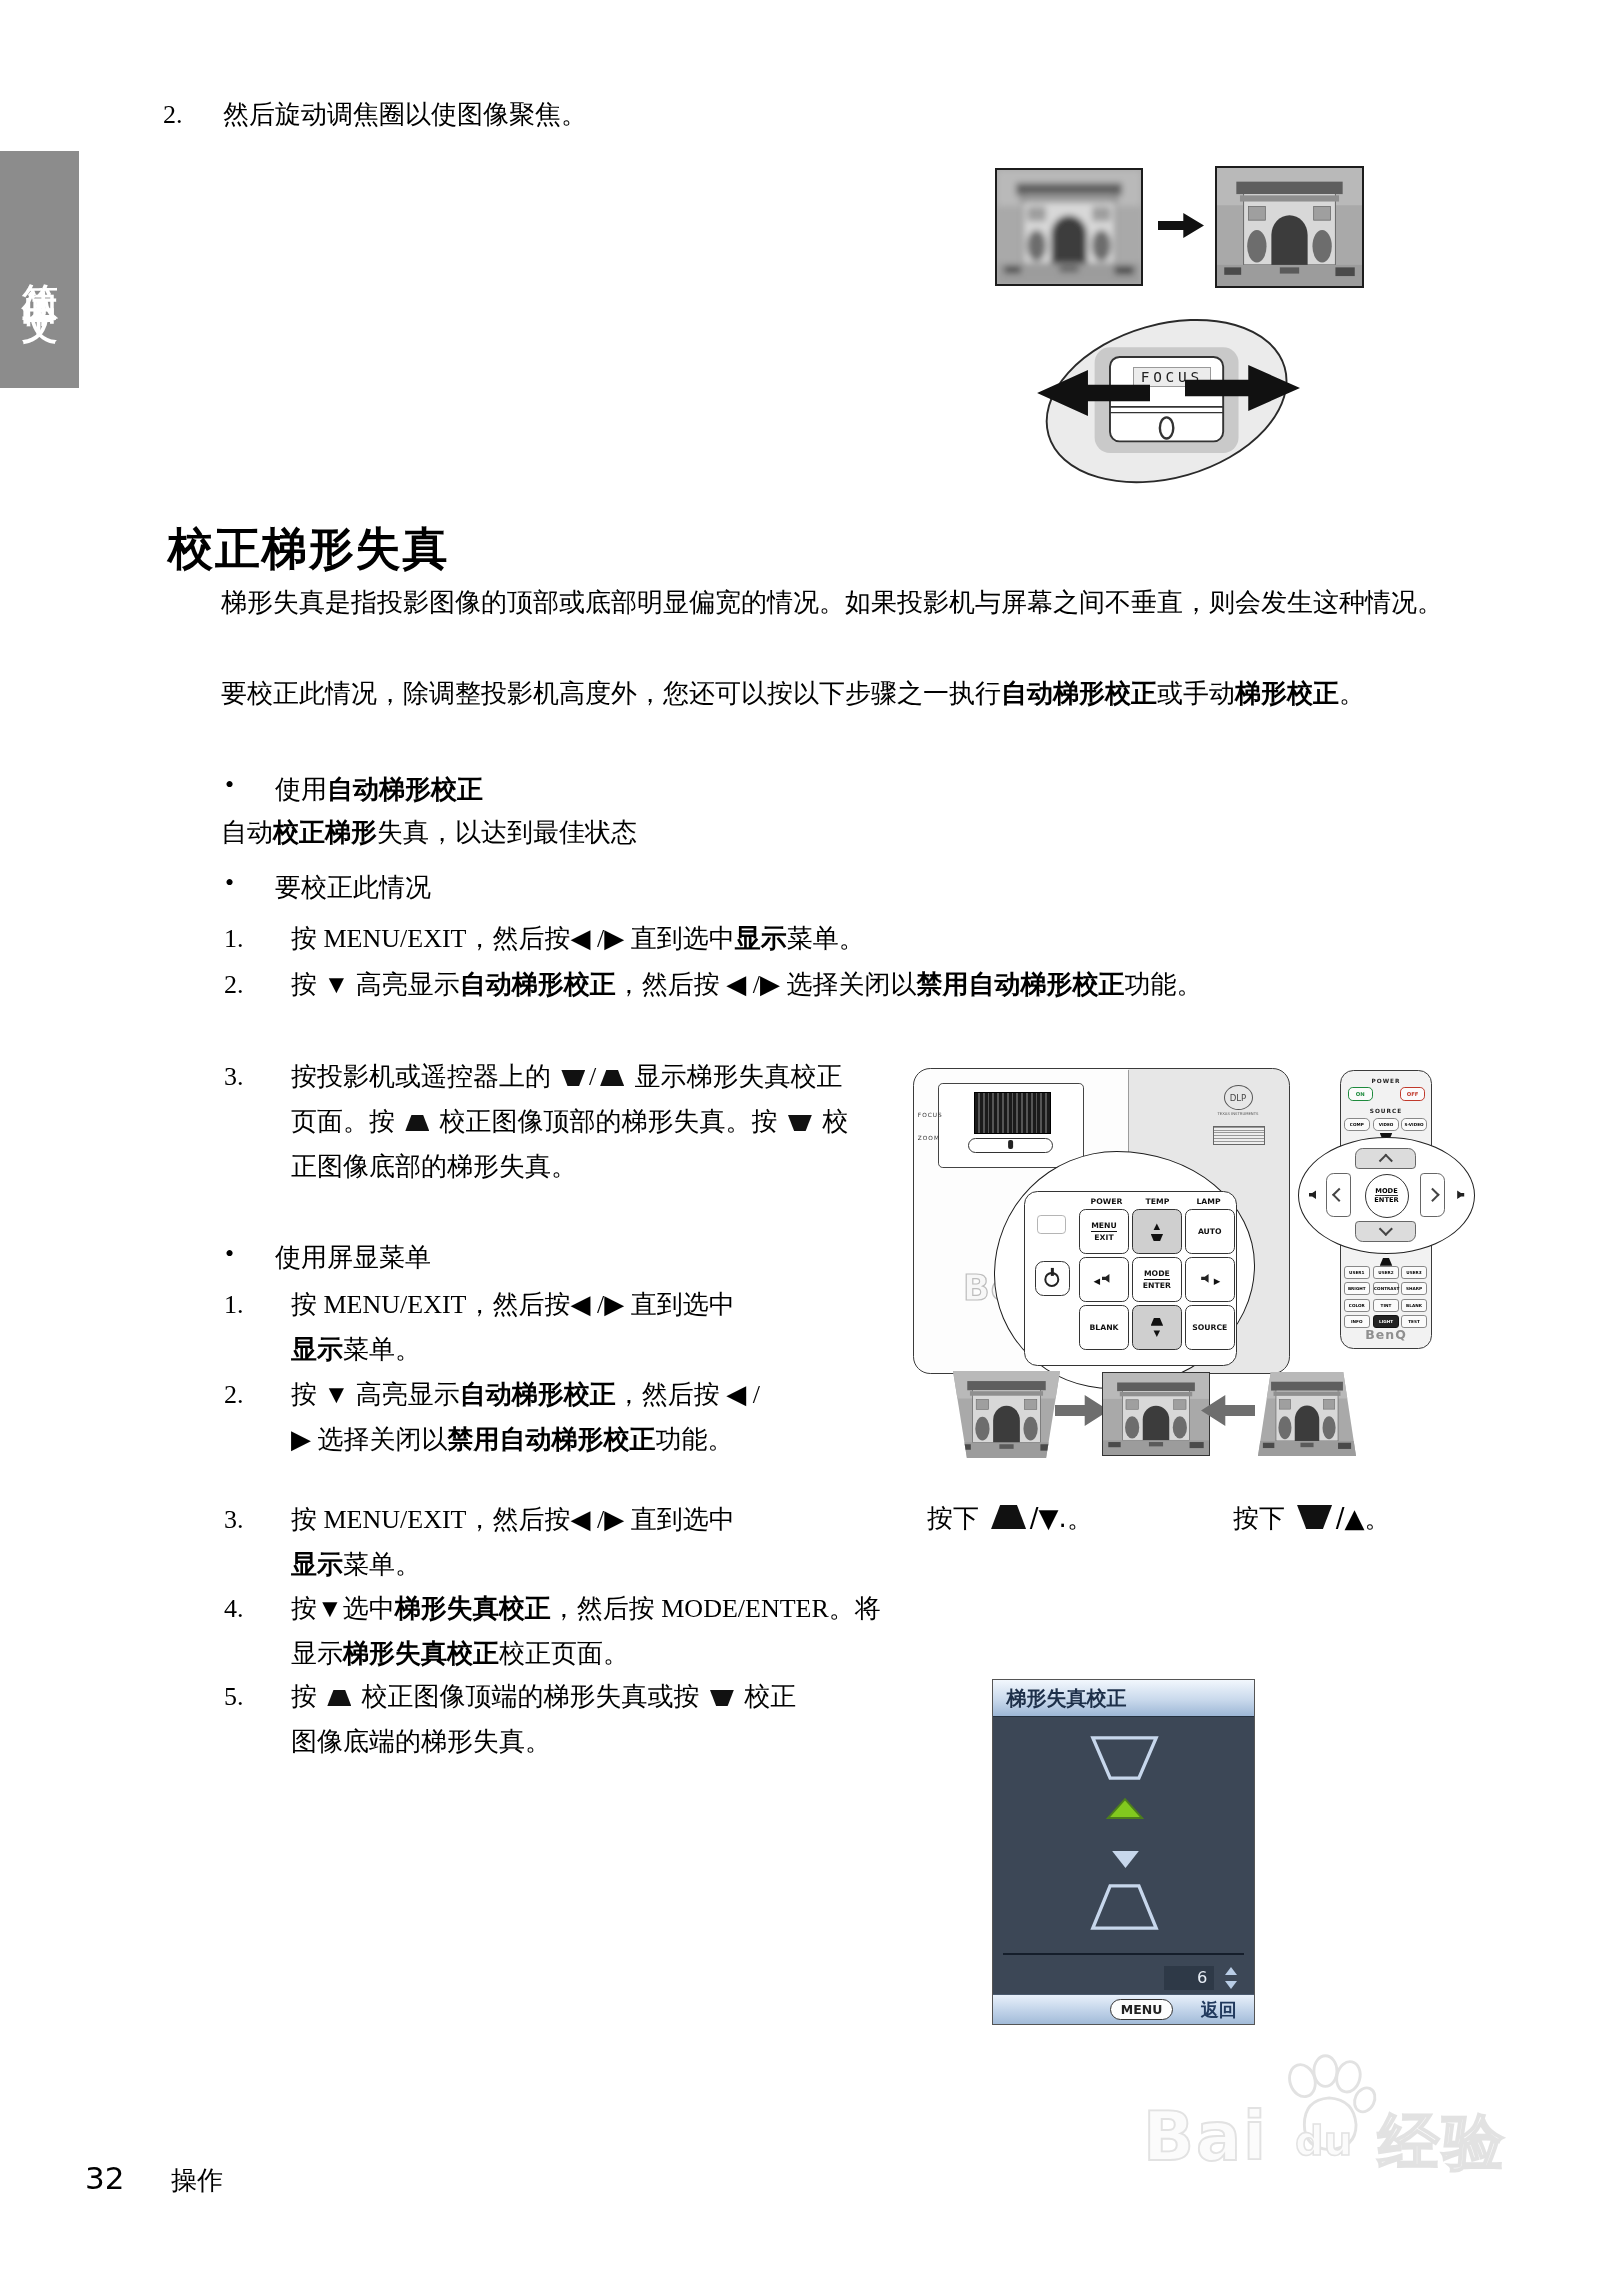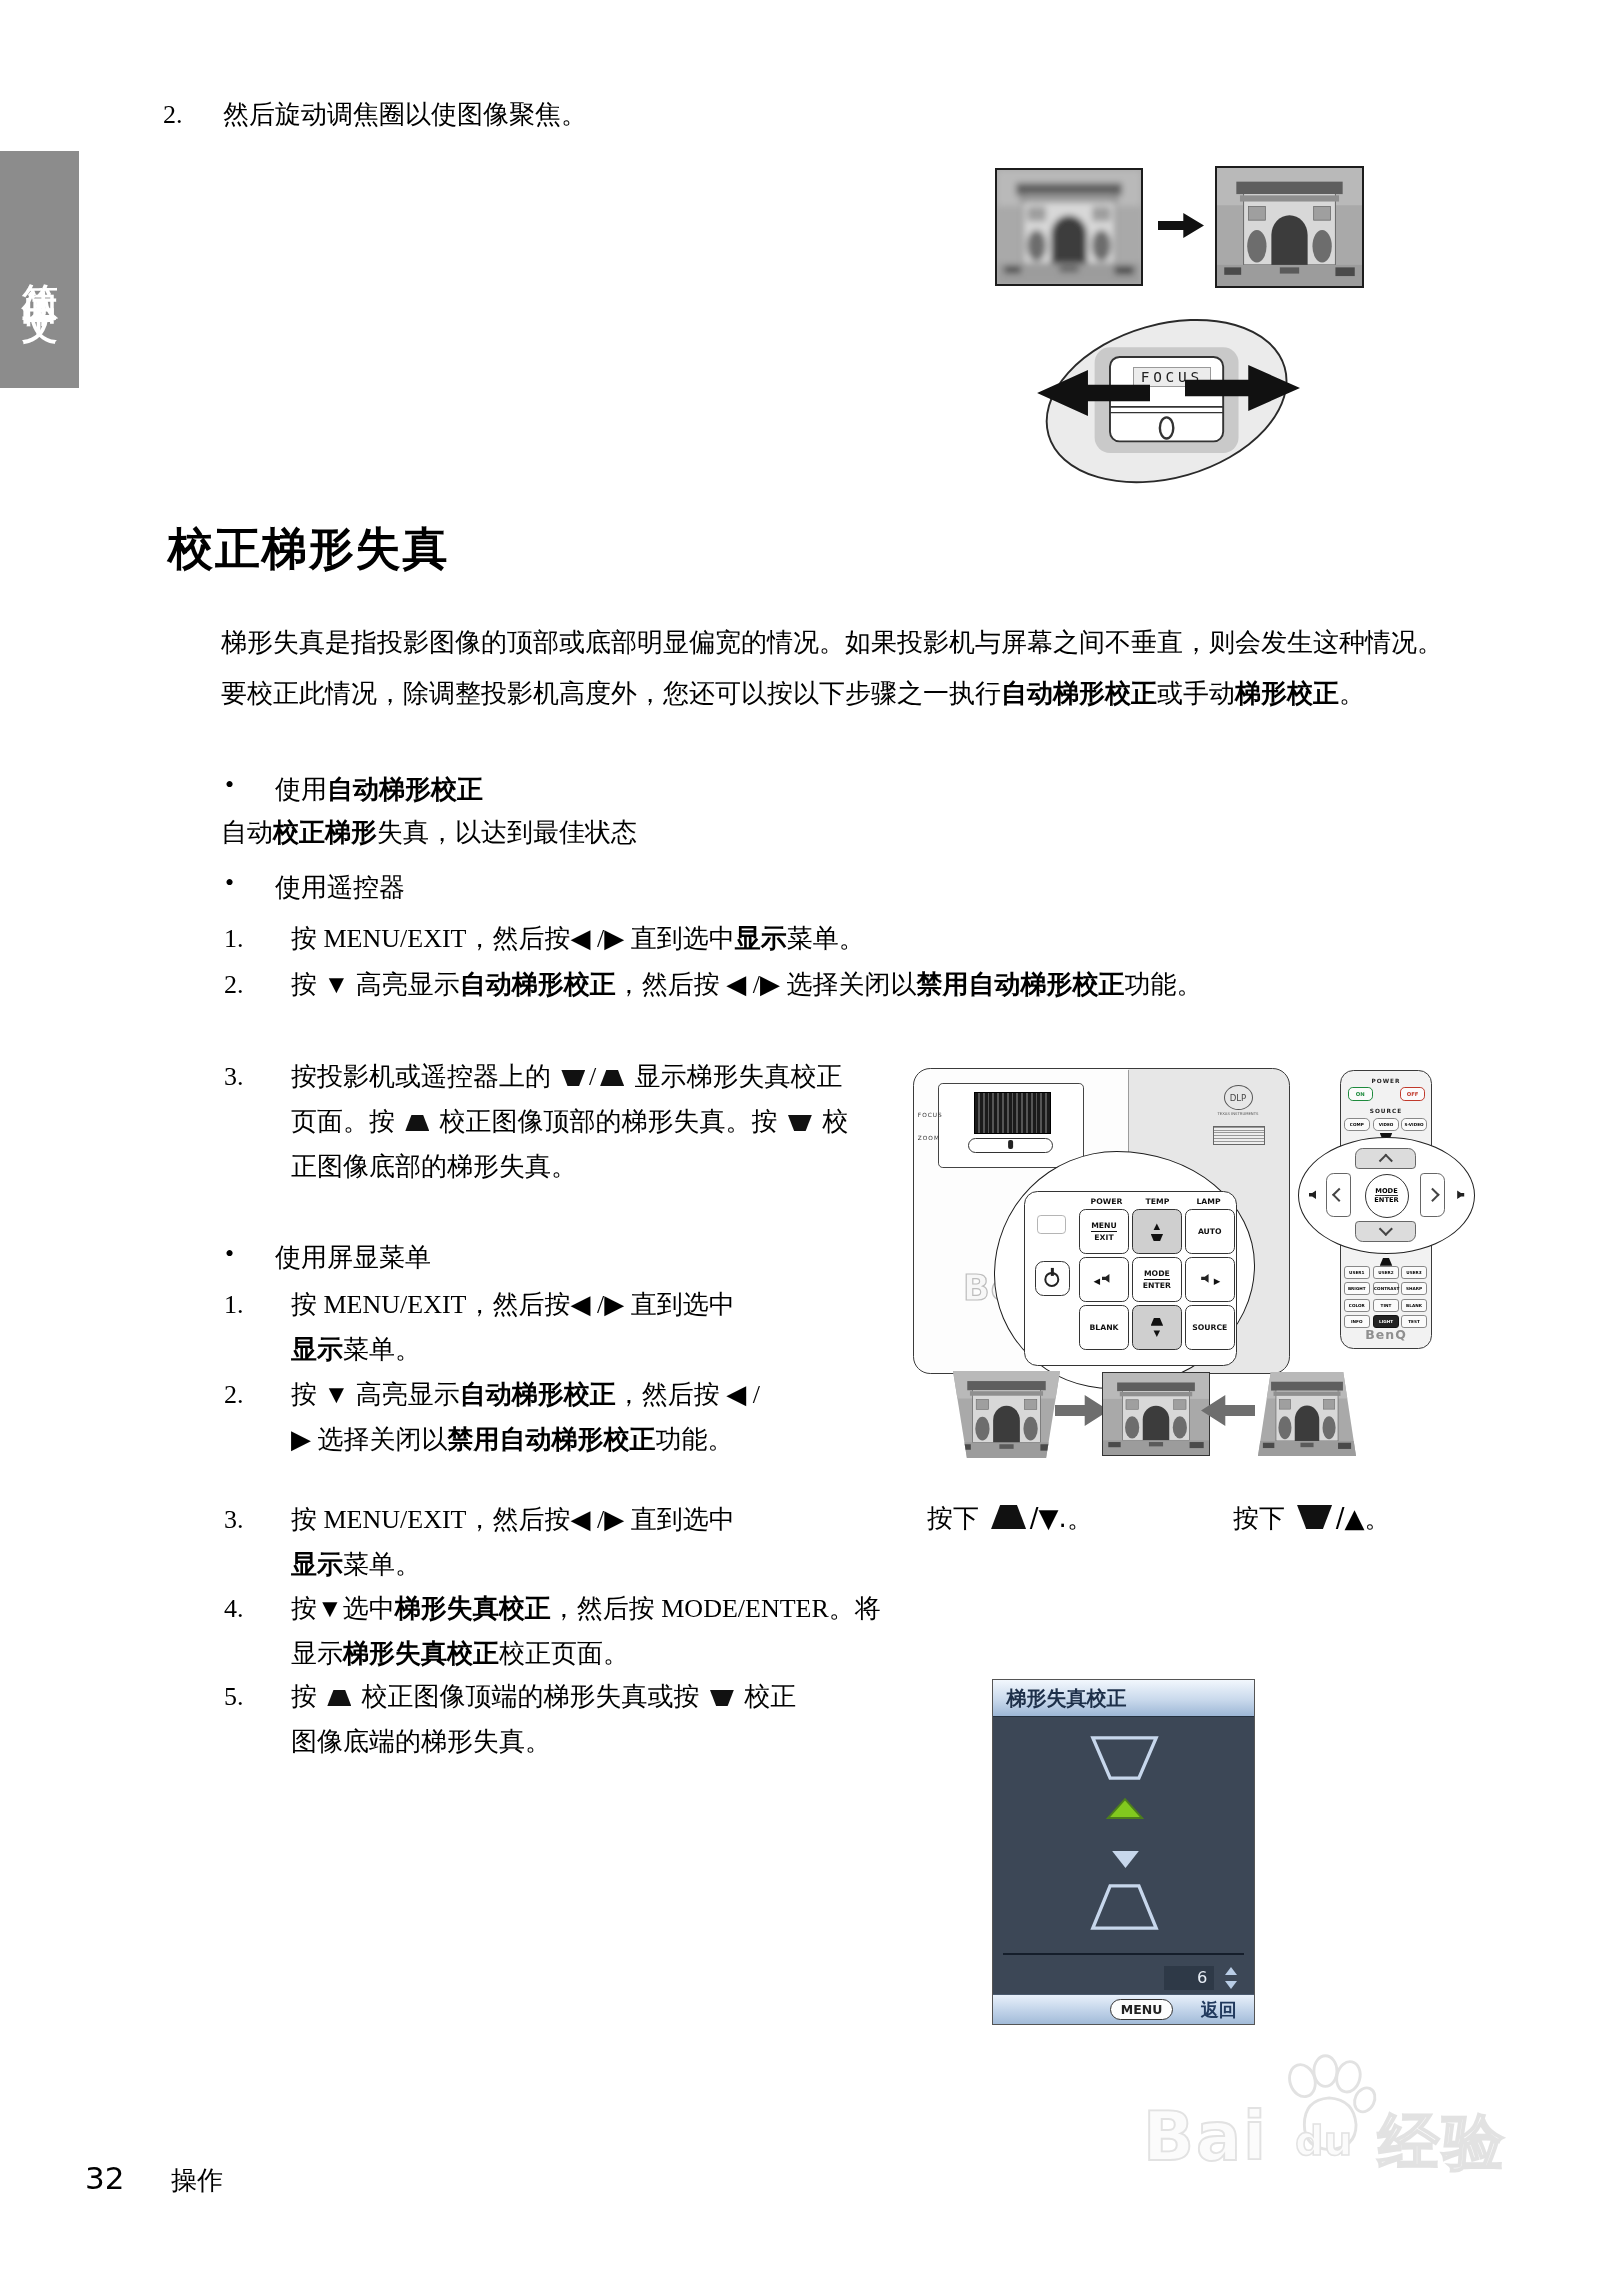--- a/index.html
+++ b/index.html
@@ -229,28 +229,28 @@
     <line x1="74" y1="104" x2="192" y2="104" stroke="#333" stroke-width="2"></line>
     <line x1="74" y1="110" x2="192" y2="110" stroke="#333" stroke-width="1.3"></line>
     <ellipse cx="133" cy="126" rx="7" ry="11" fill="none" stroke="#333" stroke-width="2.5"></ellipse>
   </svg>
   <span class="focus-label" style="left:94px;top:60px;">FOCUS</span>
   <div class="arrow left outlined" style="position:absolute;left:-1.9px;top:63px;width:113px;height:46px;"></div>
   <div class="arrow right outlined" style="position:absolute;left:146px;top:58px;width:115px;height:46px;"></div>
 </div>
 
 <div class="abs h1" style="left:168px;top:519px;">校正梯形失真</div>
-<div class="abs body-txt" style="left:221px;top:580px;width:1239px;margin-top:40px;"><span>梯形失真是指投影图像的顶部或底部明显偏宽的情况。如果投影机与屏幕之间不垂直，则会发生这种情况。</span></div>
+<div class="abs body-txt" style="left:221px;top:580px;width:1239px;"><span>梯形失真是指投影图像的顶部或底部明显偏宽的情况。如果投影机与屏幕之间不垂直，则会发生这种情况。</span></div>
 <div class="abs body-txt" style="left:221px;top:671px;width:1239px;"><span>要校正此情况，除调整投影机高度外，您还可以按以下步骤之一执行</span><span class="b">自动梯形校正</span><span>或手动</span><span class="b">梯形校正</span><span>。</span></div>
 
 <span class="abs bullet-dot" style="left:225px;top:770px;">•</span>
 <div class="abs body-txt" style="left:275px;top:767px;"><span>使用</span><span class="b">自动梯形校正</span></div>
 <div class="abs body-txt" style="left:221px;top:810px;"><span>自动</span><span class="b">校正梯形</span><span>失真，以达到最佳状态</span></div>
 <span class="abs bullet-dot" style="left:225px;top:868px;">•</span>
-<div class="abs body-txt" style="left:275px;top:865px;"><span>使用遥控器</span></div>
+<div class="abs body-txt" style="left:275px;top:865px;"><span>要校正此情况</span></div>
 
 <span class="abs num-col" style="left:224px;top:916px;">1.</span>
 <div class="abs li-txt" style="left:291px;top:916px;width:1201px;"><span>按 MENU/EXIT，然后按◀ /▶ 直到选中</span><span class="b">显示</span><span>菜单。</span></div>
 <span class="abs num-col" style="left:224px;top:962px;">2.</span>
 <div class="abs li-txt" style="left:291px;top:962px;width:1201px;"><span>按 ▼ 高亮显示</span><span class="b">自动梯形校正</span><span>，然后按 ◀ /▶ 选择关闭以</span><span class="b">禁用自动梯形校正</span><span>功能。</span></div>
 <span class="abs num-col" style="left:224px;top:1054px;">3.</span>
 <div class="abs li-txt" style="left:291px;top:1054px;width:562px;"><span>按投影机或遥控器上的 </span><span class="ic keystone-down"></span><span>/</span><span class="ic keystone-up"></span><span> 显示梯形失真校正页面。按 </span><span class="ic keystone-up"></span><span> 校正图像顶部的梯形失真。按 </span><span class="ic keystone-down"></span><span> 校正图像底部的梯形失真。</span></div>
 
 <span class="abs bullet-dot" style="left:225px;top:1239px;">•</span>
 <div class="abs body-txt" style="left:275px;top:1235px;"><span>使用屏显菜单</span></div>

